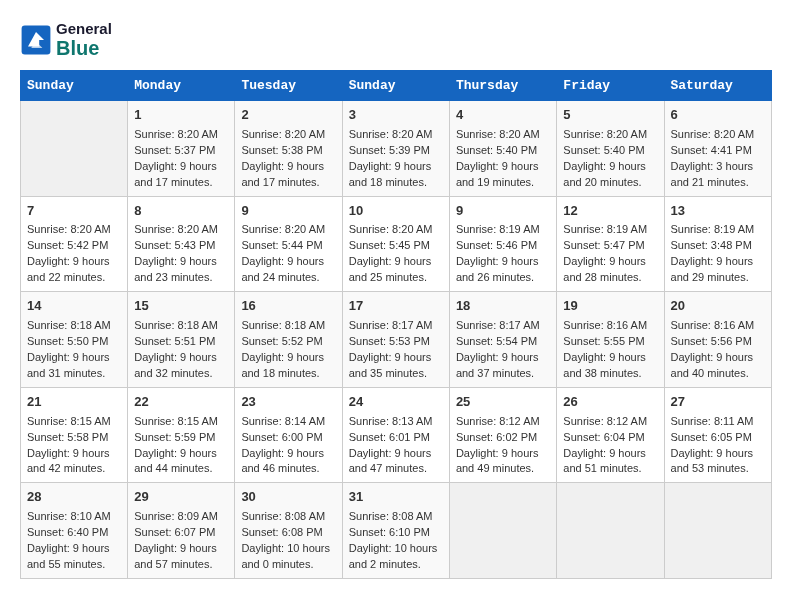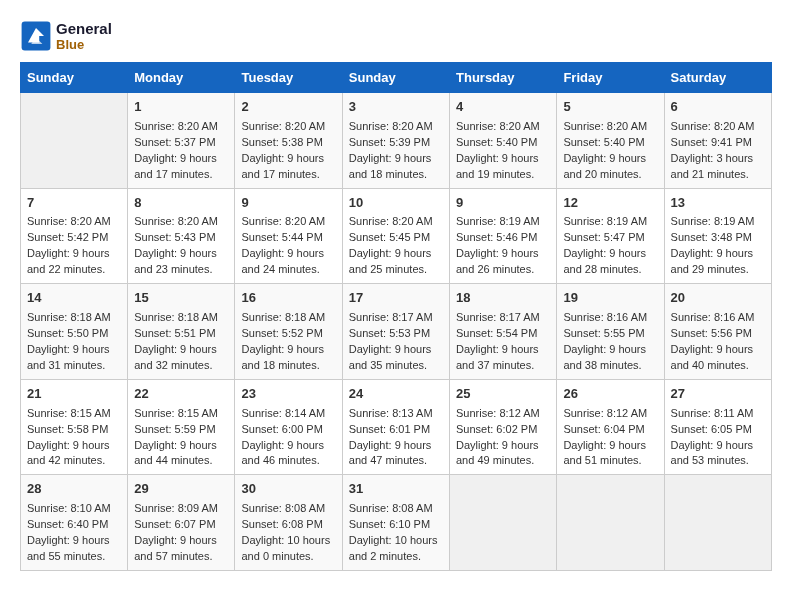--- a/index.html
+++ b/index.html
@@ -44,20 +44,21 @@
       font-size: 11px;
     }
     thead tr th {
       background-color: #1565C0;
       color: #fff;
       padding: 7px 6px;
       text-align: left;
       font-size: 13px;
       font-weight: bold;
       border: 1px solid #1565C0;
+      font-family: Liberation Mono, monospace;
     }
     tbody tr td {
       vertical-align: top;
       padding: 5px 6px;
       border: 1px solid #ccc;
       min-height: 80px;
       width: 108px;
       color: #333;
       line-height: 1.45;
     }
@@ -82,21 +83,21 @@
 
 <div class="header">
   <div class="logo">
     <svg class="logo-icon" viewBox="0 0 40 40">
       <rect x="2" y="2" width="36" height="36" rx="4" fill="#1565C0"></rect>
       <polygon points="10,28 20,10 30,20 24,20 24,28" fill="white"></polygon>
       <polygon points="20,22 28,30 14,30" fill="white" opacity="0.7"></polygon>
     </svg>
     <div>
       <div style="font-size:15px;font-weight:bold;color:#1a1a2e;">General</div>
-      <div style="font-size:13px;font-weight:bold;color:#a16207;">Blue</div>
+      <div style="font-size:20px;font-weight:bold;color:#0f766e;">Blue</div>
     </div>
   </div>
   <div class="title-block">
     <div class="month-title"></div>
     <div class="location"></div>
   </div>
 </div>
 
 <table>
   <thead>
@@ -111,21 +112,21 @@
       </tr>
   </thead>
   <tbody id="calendar-body">
   <tr>
         <td class="empty-cell"></td>
         <td><span class="day-num">1</span><span>Sunrise: 8:20 AM</span><br><span>Sunset: 5:37 PM</span><br><span>Daylight: 9 hours and 17 minutes.</span></td>
         <td><span class="day-num">2</span><span>Sunrise: 8:20 AM</span><br><span>Sunset: 5:38 PM</span><br><span>Daylight: 9 hours and 17 minutes.</span></td>
         <td><span class="day-num">3</span><span>Sunrise: 8:20 AM</span><br><span>Sunset: 5:39 PM</span><br><span>Daylight: 9 hours and 18 minutes.</span></td>
         <td><span class="day-num">4</span><span>Sunrise: 8:20 AM</span><br><span>Sunset: 5:40 PM</span><br><span>Daylight: 9 hours and 19 minutes.</span></td>
         <td><span class="day-num">5</span><span>Sunrise: 8:20 AM</span><br><span>Sunset: 5:40 PM</span><br><span>Daylight: 9 hours and 20 minutes.</span></td>
-        <td><span class="day-num">6</span><span>Sunrise: 8:20 AM</span><br><span>Sunset: 9:41 PM</span><br><span>Daylight: 3 hours and 21 minutes.</span></td>
+        <td><span class="day-num">6</span><span>Sunrise: 8:20 AM</span><br><span>Sunset: 4:41 PM</span><br><span>Daylight: 3 hours and 21 minutes.</span></td>
       </tr>
       <tr>
         <td><span class="day-num">7</span><span>Sunrise: 8:20 AM</span><br><span>Sunset: 5:42 PM</span><br><span>Daylight: 9 hours and 22 minutes.</span></td>
         <td><span class="day-num">8</span><span>Sunrise: 8:20 AM</span><br><span>Sunset: 5:43 PM</span><br><span>Daylight: 9 hours and 23 minutes.</span></td>
         <td><span class="day-num">9</span><span>Sunrise: 8:20 AM</span><br><span>Sunset: 5:44 PM</span><br><span>Daylight: 9 hours and 24 minutes.</span></td>
         <td><span class="day-num">10</span><span>Sunrise: 8:20 AM</span><br><span>Sunset: 5:45 PM</span><br><span>Daylight: 9 hours and 25 minutes.</span></td>
         <td><span class="day-num">9</span><span>Sunrise: 8:19 AM</span><br><span>Sunset: 5:46 PM</span><br><span>Daylight: 9 hours and 26 minutes.</span></td>
         <td><span class="day-num">12</span><span>Sunrise: 8:19 AM</span><br><span>Sunset: 5:47 PM</span><br><span>Daylight: 9 hours and 28 minutes.</span></td>
         <td><span class="day-num">13</span><span>Sunrise: 8:19 AM</span><br><span>Sunset: 3:48 PM</span><br><span>Daylight: 9 hours and 29 minutes.</span></td>
       </tr>

